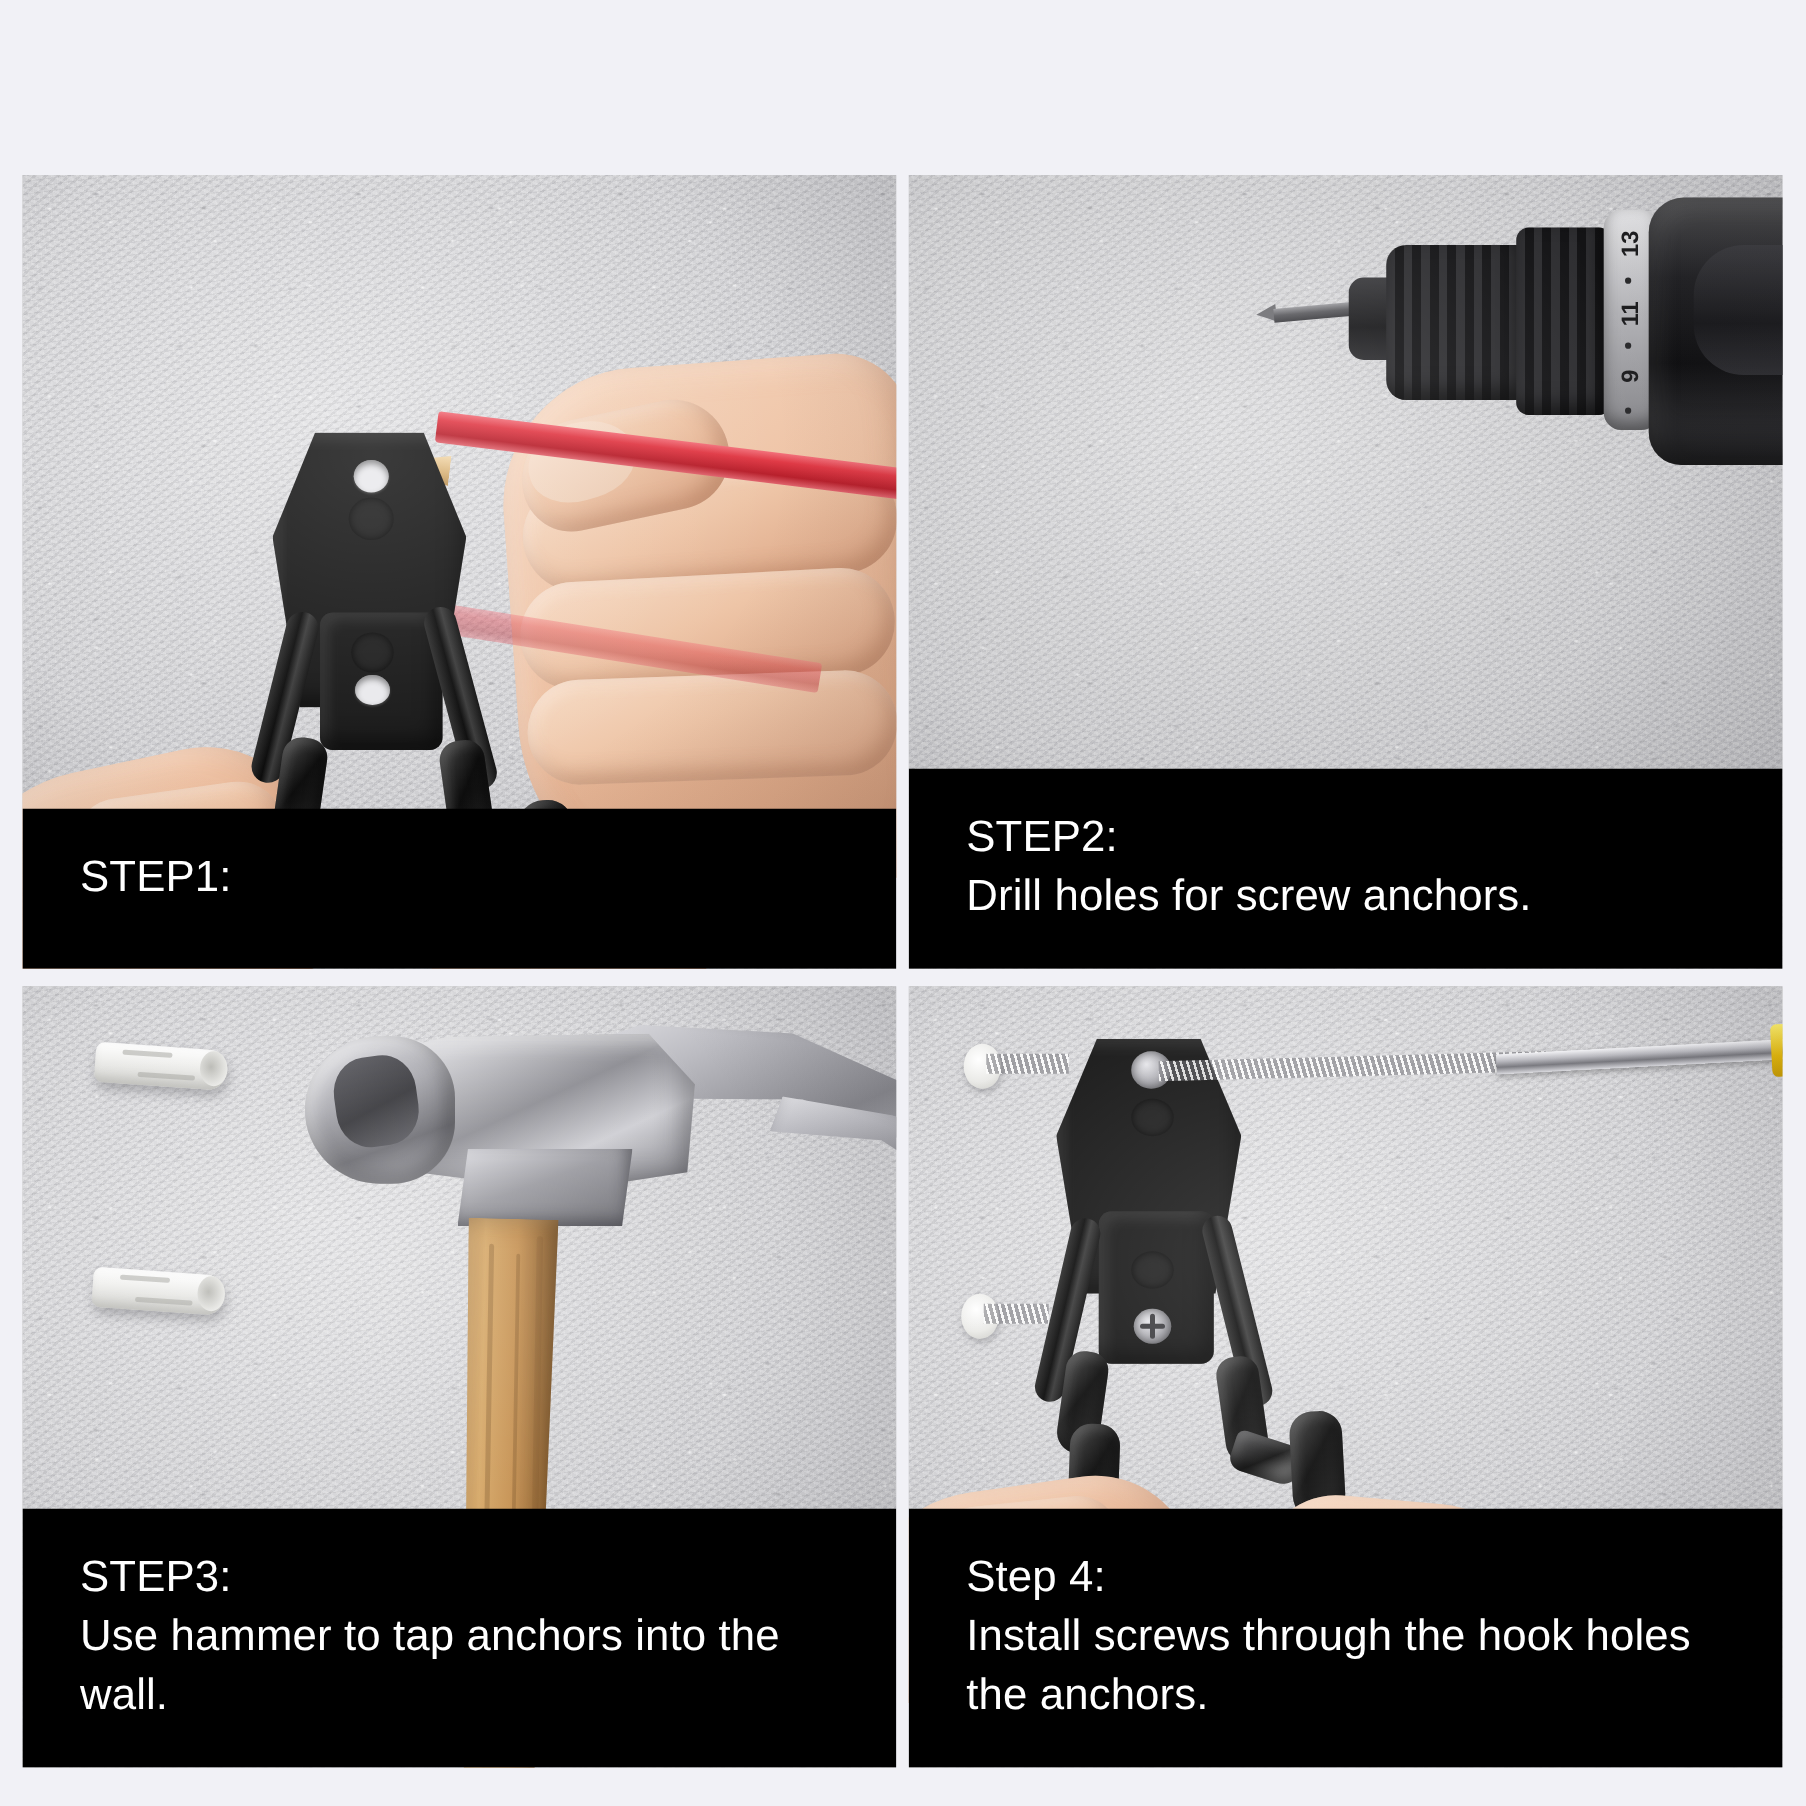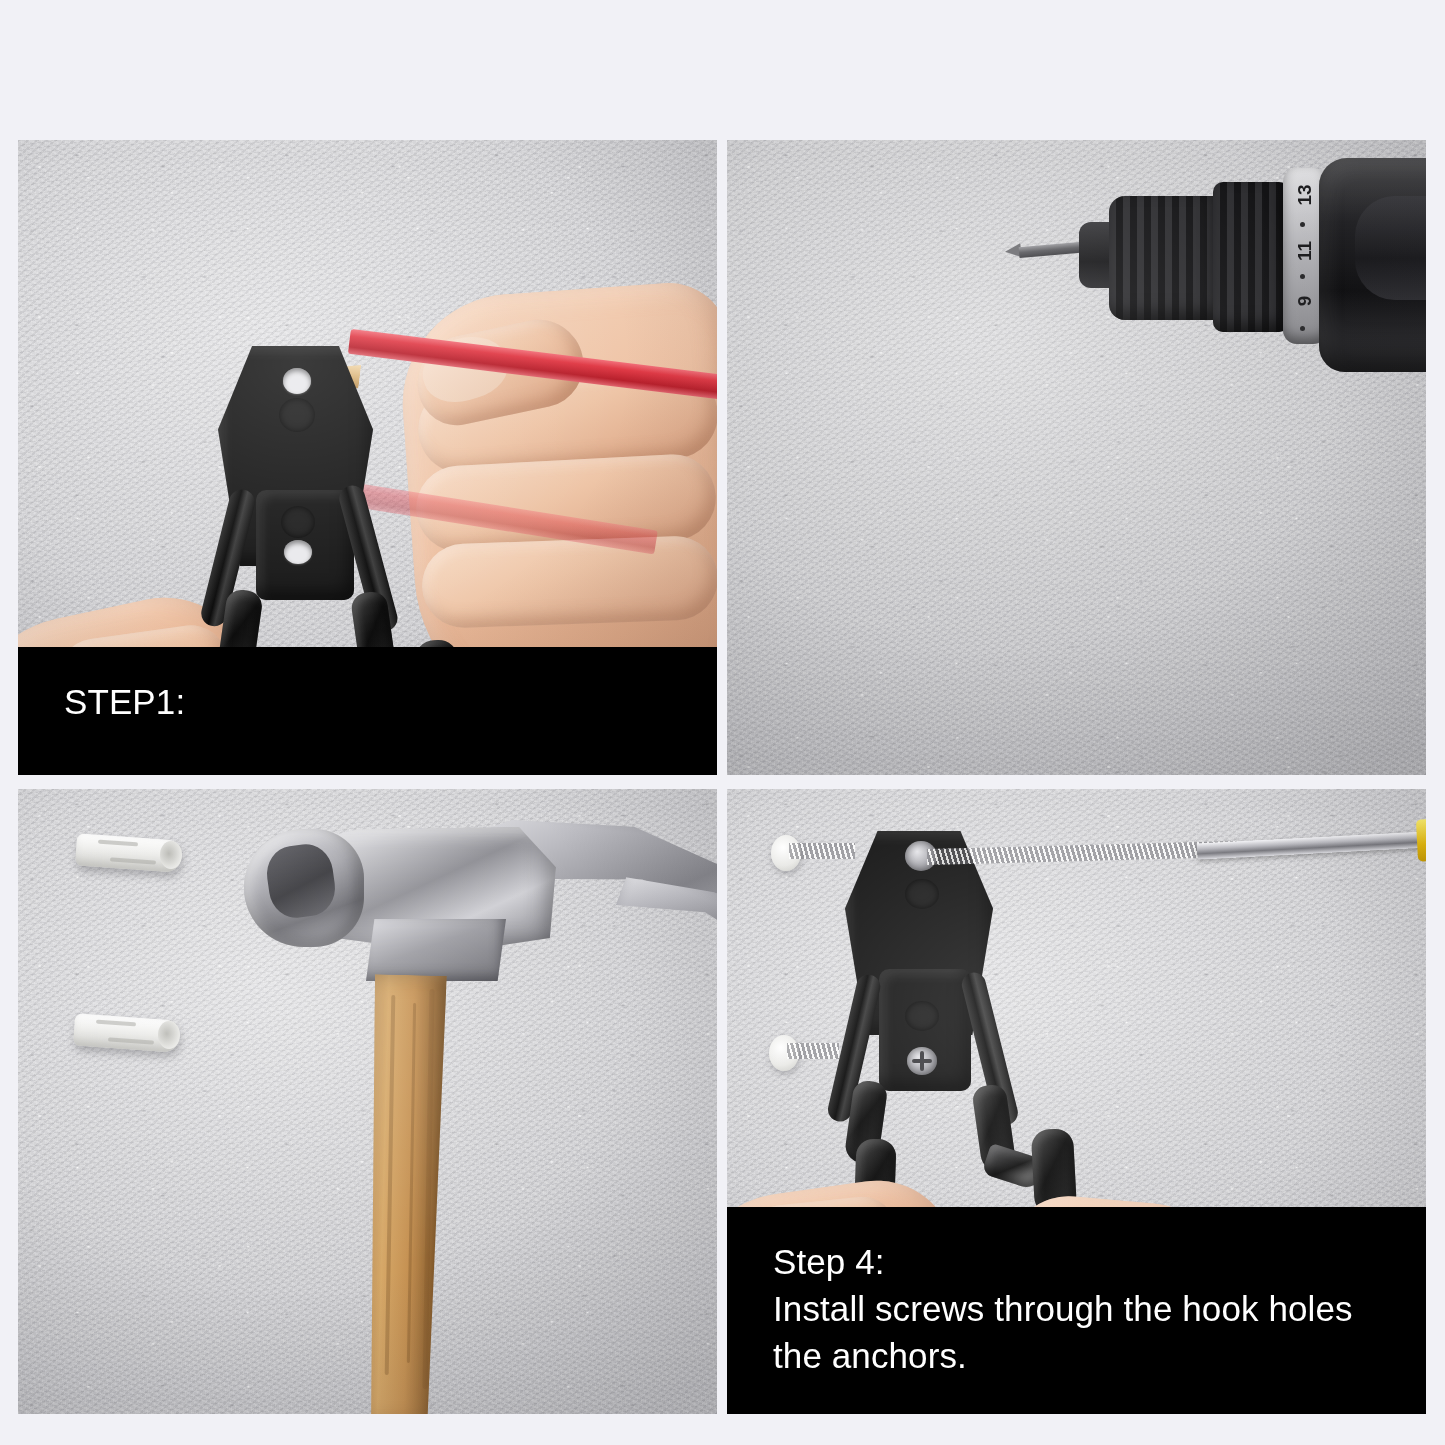--- a/index.html
+++ b/index.html
@@ -412,20 +412,24 @@
         <div class="collar-num" style="left:564px; top:150px; width:28px; text-align:center;">9</div>
         <div class="collar-dot" style="left:573px; top:186px;"></div>
 
         <div class="drill-body" style="left:592px; top:18px; width:260px; height:214px;"></div>
         <div class="drill-grip" style="left:628px; top:56px; width:146px; height:104px; border-radius:40px; background:linear-gradient(180deg,#3b3b3f 0%,#1a1a1d 60%,#2e2e32 100%);"></div>
 
       </div>
 
       <div class="vignette"></div>
 
+      <div class="caption caption-short">
+        <span class="step-label">STEP2:</span>
+        <span class="step-text">Drill holes for screw anchors.</span>
+      </div>
     </div>
 
     <div class="step-panel">
       <div class="wall"></div>
 
       <div class="art">
 
         <div class="anchor" style="left:58px; top:48px; width:105px; height:32px; transform:rotate(4deg);"></div>
         <div class="anchor-rib" style="left:80px; top:52px; width:40px; height:4px; transform:rotate(4deg);"></div>
         <div class="anchor-rib" style="left:92px; top:70px; width:46px; height:4px; transform:rotate(4deg);"></div>
@@ -454,20 +458,24 @@
         <div class="hammer-handle" style="left:348px; top:186px; width:78px; height:450px; transform:rotate(1.5deg);
                     clip-path: polygon(4% 0%, 96% 0%, 86% 100%, 14% 100%);"></div>
         <div class="wood-grain" style="left:370px; top:206px; width:4px; height:380px; transform:rotate(1deg);"></div>
         <div class="wood-grain" style="left:392px; top:214px; width:3px; height:360px; transform:rotate(1deg);"></div>
         <div class="wood-grain" style="left:408px; top:200px; width:5px; height:400px; transform:rotate(1deg); opacity:.6;"></div>
 
       </div>
 
       <div class="vignette"></div>
 
+      <div class="caption caption-tall">
+        <span class="step-label">STEP3:</span>
+        <span class="step-text">Use hammer to tap anchors into the wall.</span>
+      </div>
     </div>
 
     <div class="step-panel">
       <div class="wall"></div>
 
       <div class="art">
 
         <div class="anchor-head" style="left:44px; top:46px; width:30px; height:36px;"></div>
         <div class="screw-thread" style="left:62px; top:54px; width:66px; height:16px;"></div>
         <div class="anchor-head" style="left:42px; top:246px; width:30px; height:36px;"></div>

